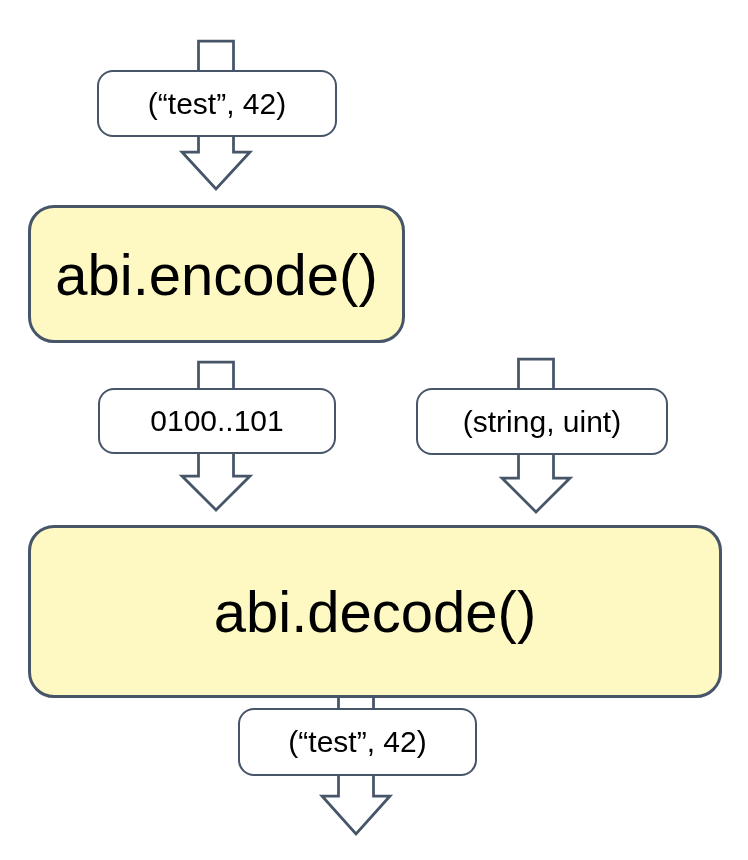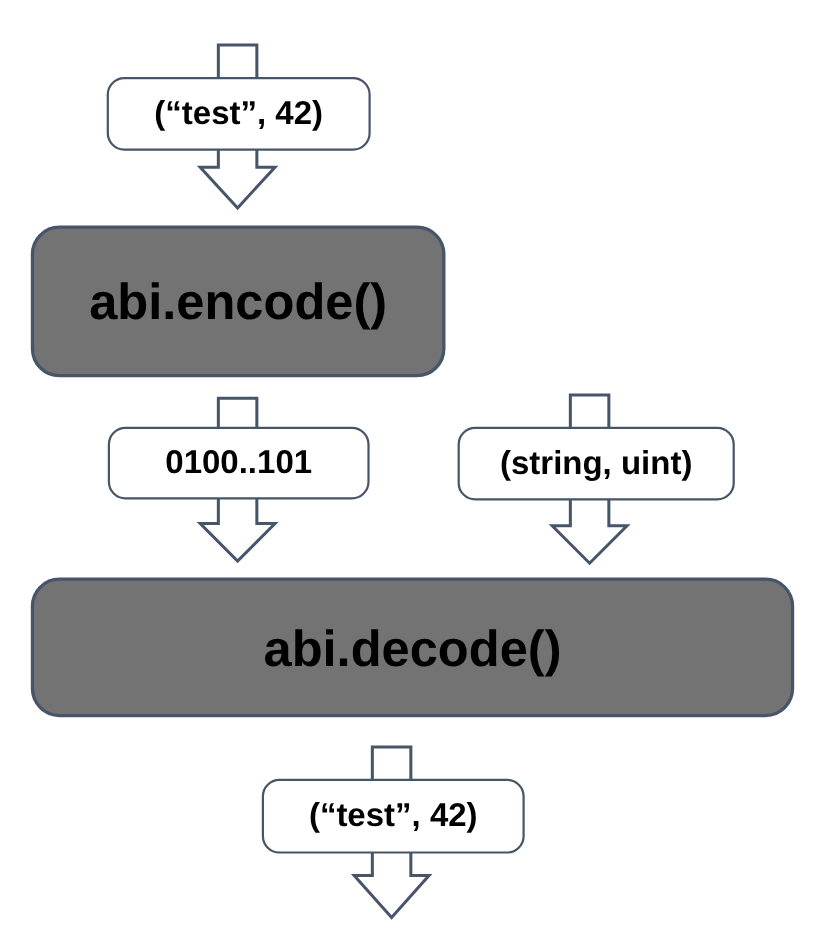--- a/index.html
+++ b/index.html
@@ -28,33 +28,32 @@
     box-sizing: border-box;
     display: flex;
     align-items: center;
     justify-content: center;
     background: #ffffff;
     border: 2.5px solid #475569;
     border-radius: 16px;
     font-size: 30px;
     color: #000000;
     white-space: nowrap;
-    font-weight: bold;
   }
   .node.process {
-    background: #737373;
+    background: #fef9c3;
     border-width: 3px;
     border-radius: 26px;
-    font-size: 46px;
+    font-size: 58px;
   }
   .n-input   { left: 97px;  top: 70px;  width: 240px; height: 67px; }
   .n-encode  { left: 28px;  top: 205px; width: 377px; height: 138px; }
   .n-encoded { left: 98px;  top: 388px; width: 238px; height: 66px; }
   .n-types   { left: 416px; top: 388px; width: 252px; height: 67px; }
-  .n-decode  { left: 28px;  top: 525px; width: 694px; height: 127px; }
+  .n-decode  { left: 28px;  top: 525px; width: 694px; height: 173px; }
   .n-output  { left: 238px; top: 708px; width: 239px; height: 68px; }
 </style>
 </head>
 <body>
 
 <div class="canvas">
 
   <svg class="arrows" width="748" height="860" viewBox="0 0 748 860" aria-hidden="true">
     <polygon class="arrow" points="198.5,41 233.5,41 233.5,152 250,152 216,189 182,152 198.5,152"></polygon>
     <polygon class="arrow" points="198.5,362 233.5,362 233.5,476 250,476 216,510 182,476 198.5,476"></polygon>

